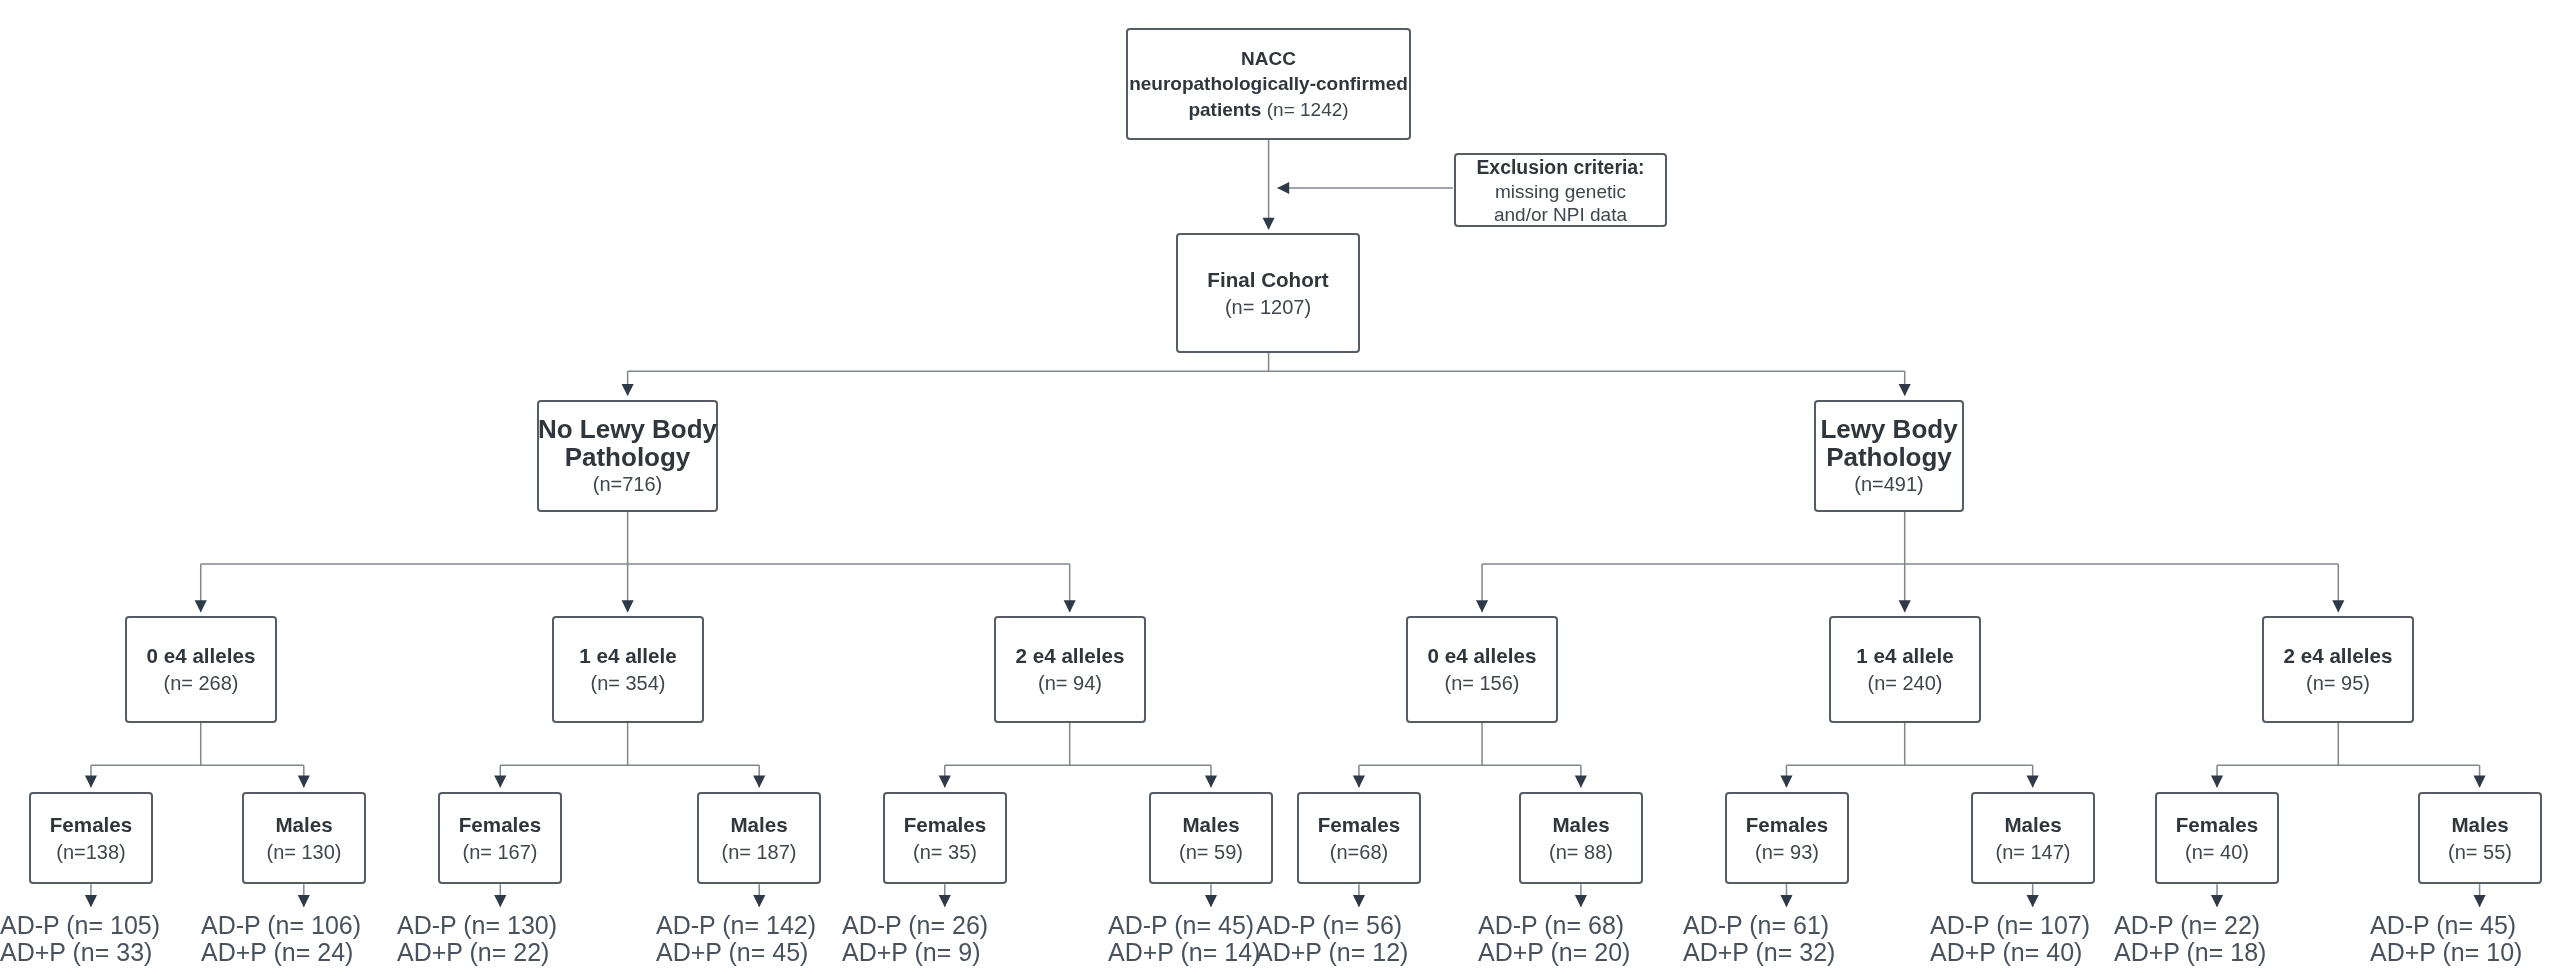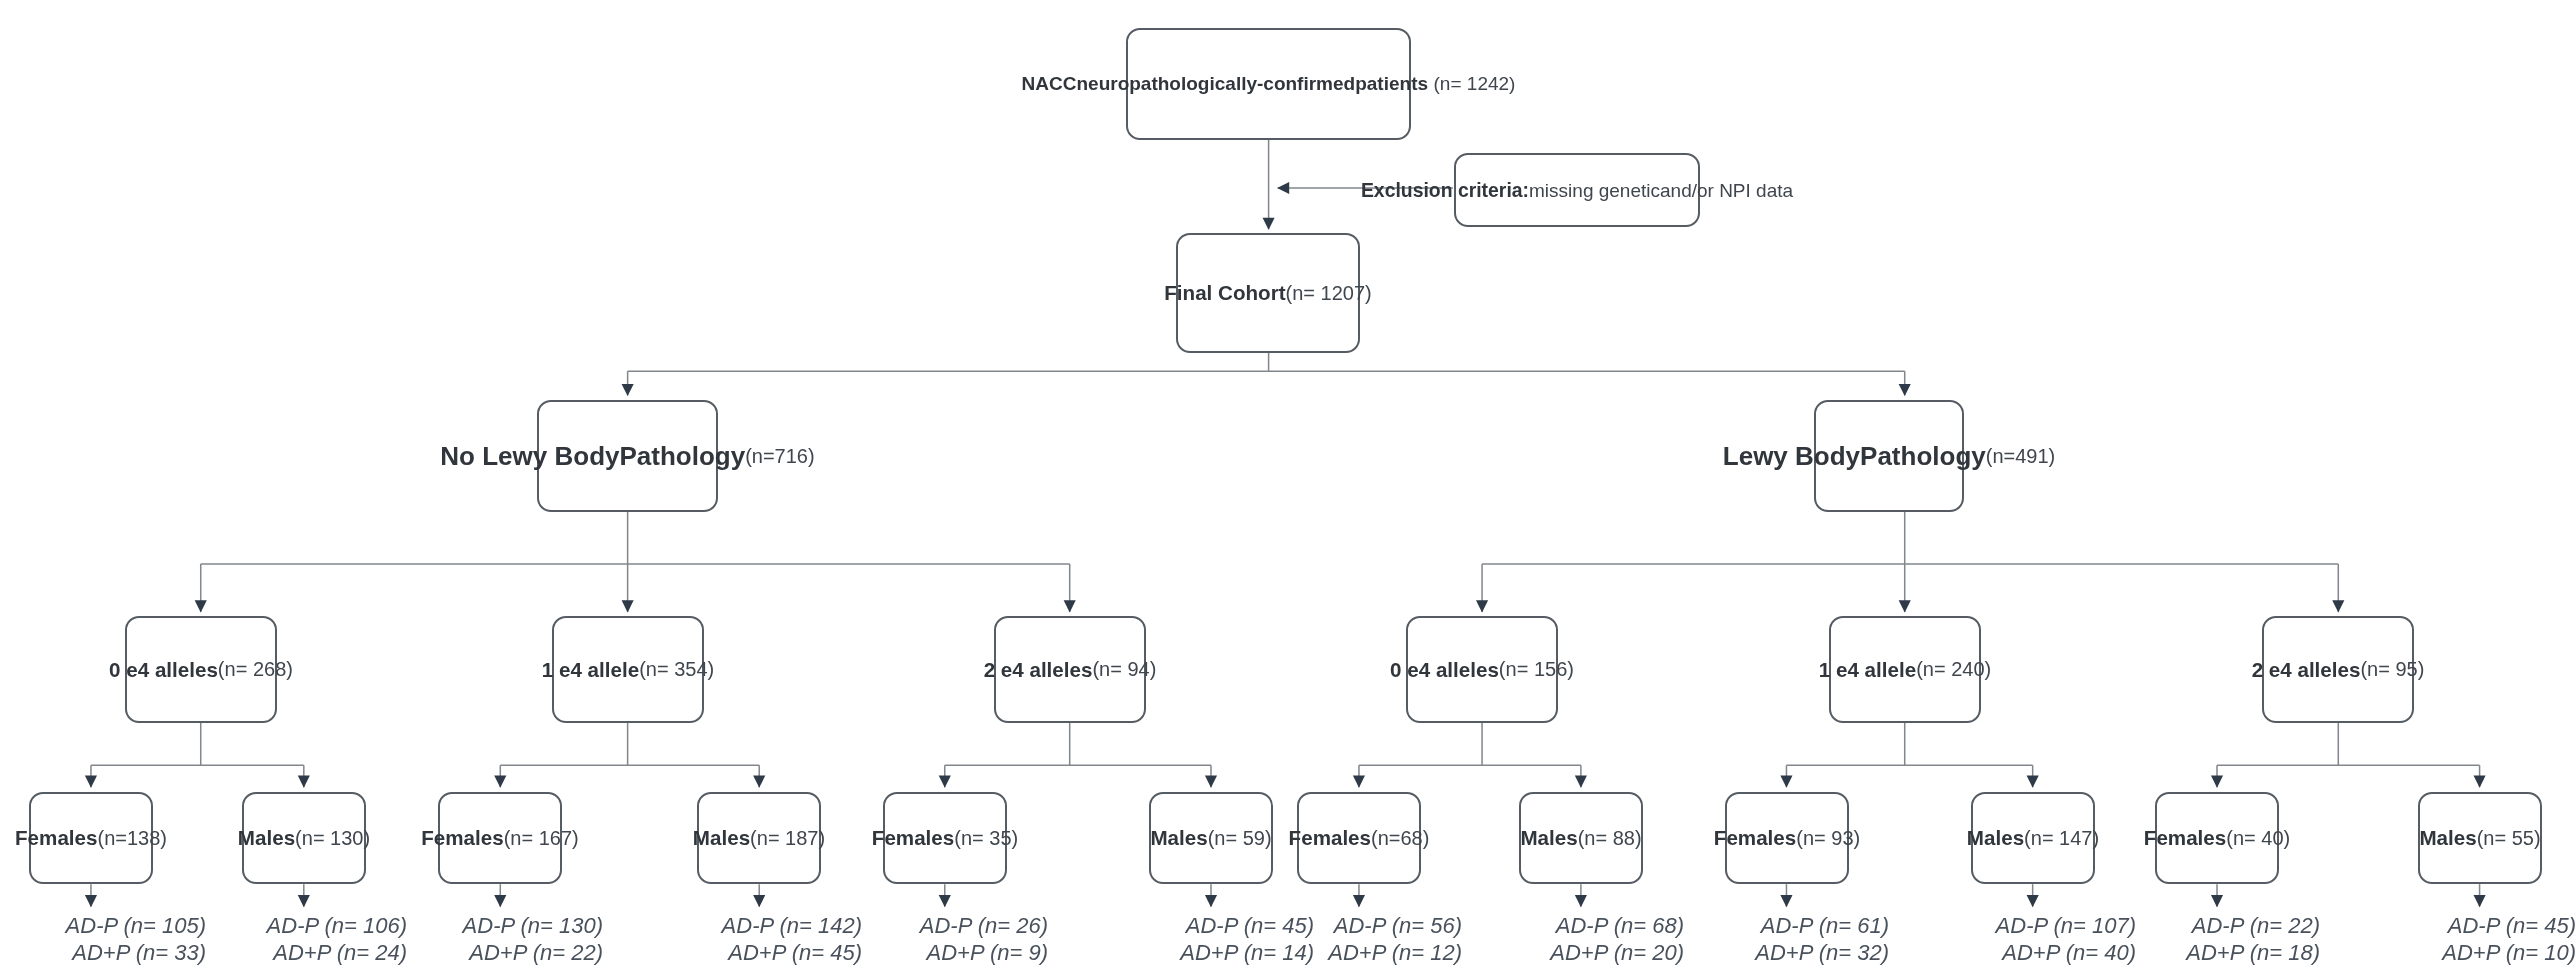--- a/index.html
+++ b/index.html
@@ -13,33 +13,33 @@
   }
   html,body{margin:0;padding:0;background:var(--background,#fff);}
   .canvas{
     position:relative;width:2576px;height:980px;background:var(--background,#fff);
     font-family:"Liberation Sans","DejaVu Sans",sans-serif;overflow:hidden;
   }
   svg.connectors{position:absolute;left:0;top:0;}
   .edge{stroke:var(--connector,#82878e);stroke-width:2.5px;fill:none;}
   .node{
     position:absolute;background:#fff;border:2.4px solid var(--box-border,#565c63);
-    border-radius:14px;display:flex;align-items:center;
+    border-radius:4px;display:flex;flex-direction:column;align-items:center;
     justify-content:center;text-align:center;box-sizing:border-box;padding:3.6px 6px;
   }
   .t{font-weight:700;color:var(--title-text,#30363c);font-size:20.6px;line-height:28px;white-space:nowrap;}
   .n{font-weight:400;color:var(--secondary-text,#3f464d);font-size:20px;line-height:27px;white-space:nowrap;}
   .root .t,.root .n{font-size:19px;line-height:25.5px;}
   .root .n-inline{font-weight:400;color:var(--secondary-text,#3f464d);margin-left:5.5px;}
   .exclusion .t{font-size:19.4px;line-height:25px;}
   .exclusion .n{font-size:19px;line-height:23px;}
   .pathology .t{font-size:26px;line-height:28px;}
   .outcome{
-    position:absolute;text-align:right;font-size:22px;line-height:27px;
-    color:var(--outcome-text,#49525c);white-space:nowrap;font-style:italic;
+    position:absolute;text-align:left;font-size:25px;line-height:27px;
+    color:var(--outcome-text,#49525c);white-space:nowrap;
   }
 </style>
 </head>
 <body>
 
 <div class="canvas">
 
   <svg class="connectors" width="2576" height="980" viewBox="0 0 4248 1616" xmlns="http://www.w3.org/2000/svg">
     <defs>
       <marker id="ah" markerUnits="userSpaceOnUse" markerWidth="26" markerHeight="26" refX="21" refY="12" orient="auto">
@@ -113,21 +113,21 @@
       <path d="M4089,1458 L4089,1495" marker-end="url(#ah)"></path>
     </g>
   </svg>
 
   <div class="node root" style="left:1126px;top:28px;width:285px;height:112px">
     <div class="t">NACC</div>
     <div class="t">neuropathologically-confirmed</div>
     <div class="t"><span>patients</span><span class="n-inline">(n= 1242)</span></div>
   </div>
 
-  <div class="node exclusion" style="left:1454px;top:153px;width:246px;height:74px">
+  <div class="node exclusion" style="left:1454px;top:153px;width:213px;height:74px">
     <div class="t">Exclusion criteria:</div>
     <div class="n">missing genetic</div>
     <div class="n">and/or NPI data</div>
   </div>
 
   <div class="node" style="left:1176px;top:233px;width:184px;height:120px">
     <div class="t">Final Cohort</div>
     <div class="n">(n= 1207)</div>
   </div>
 

